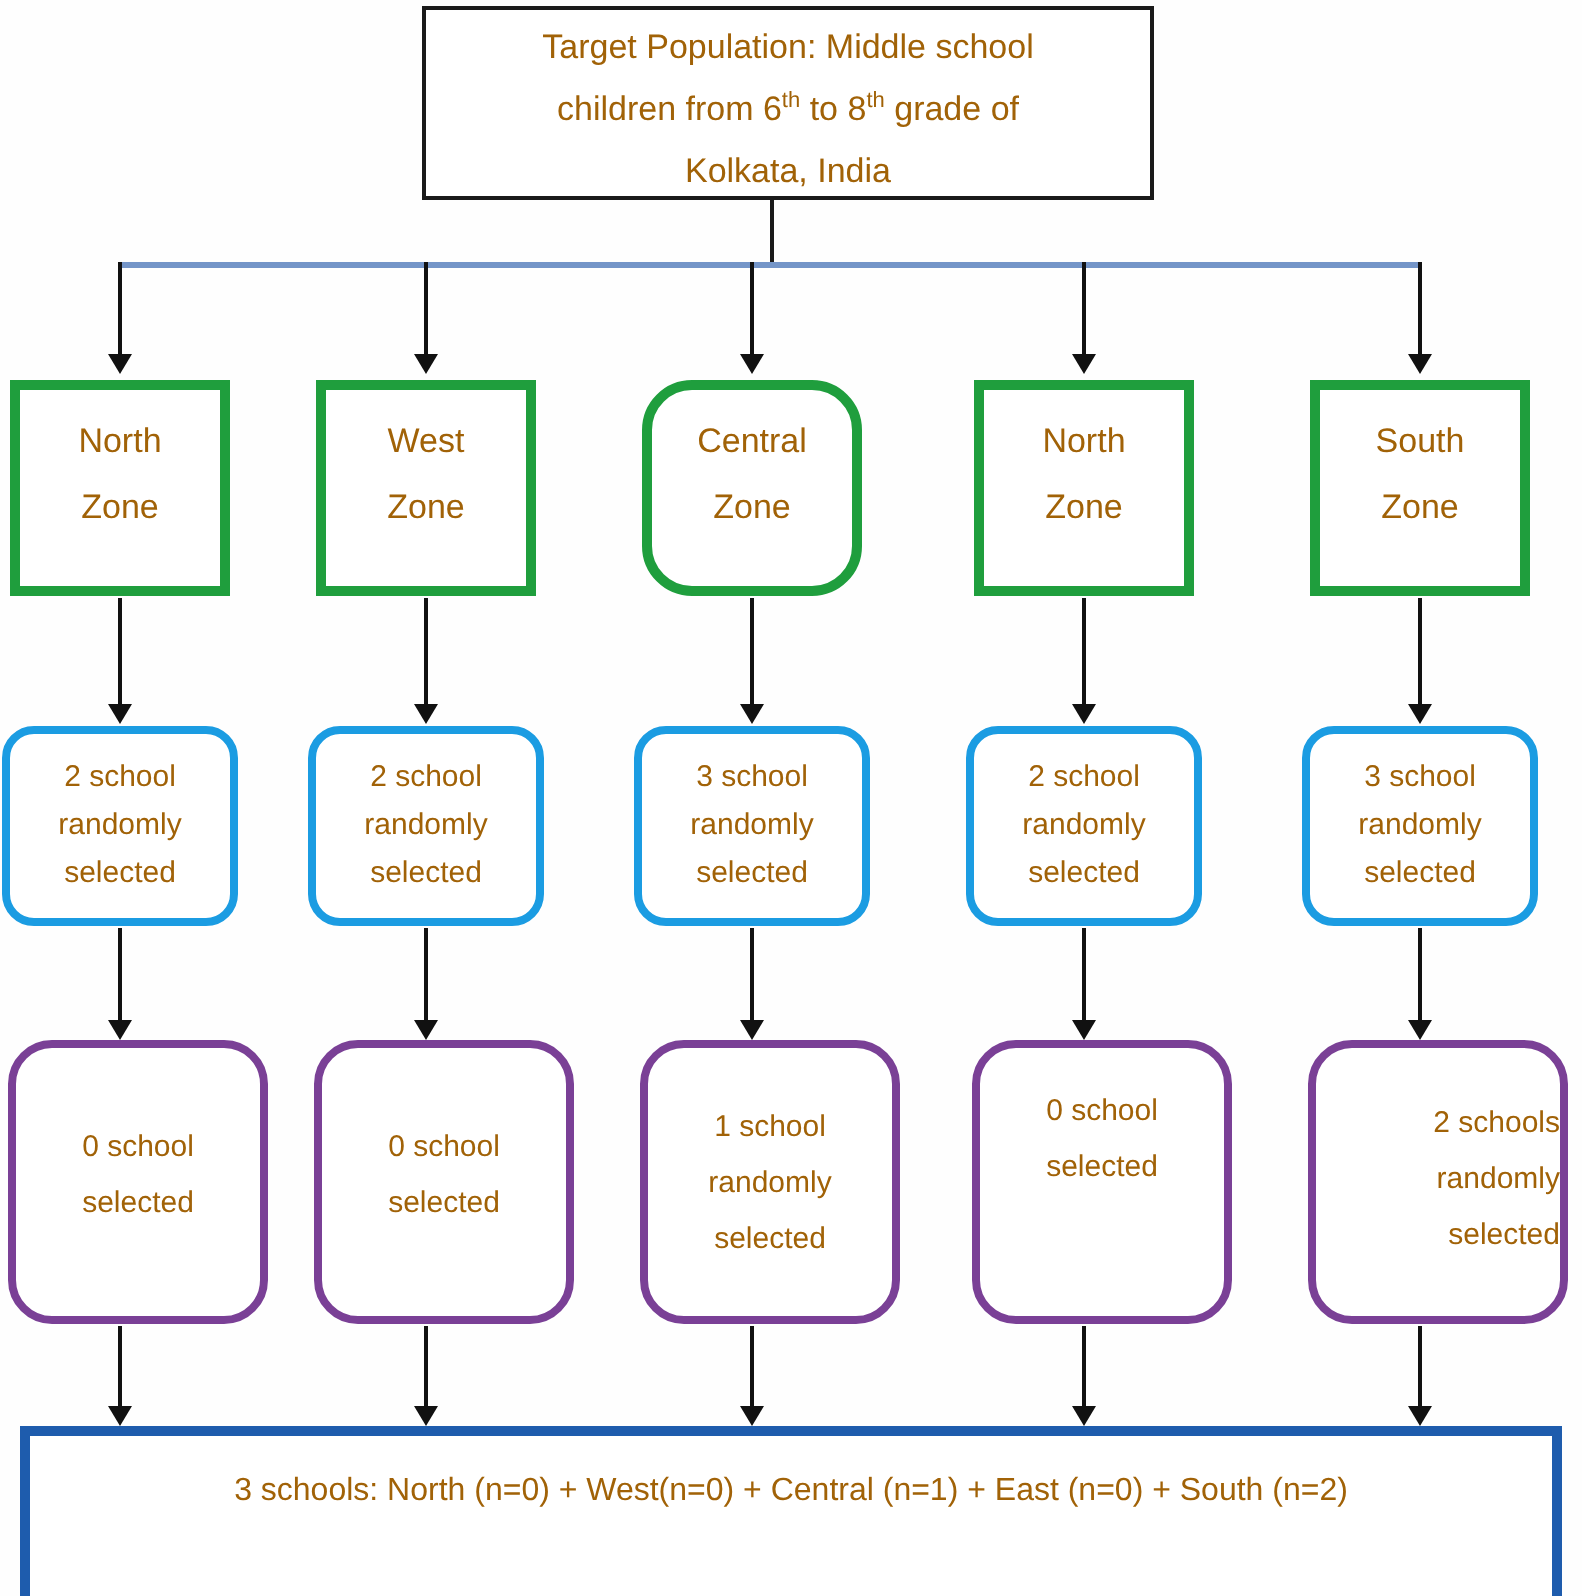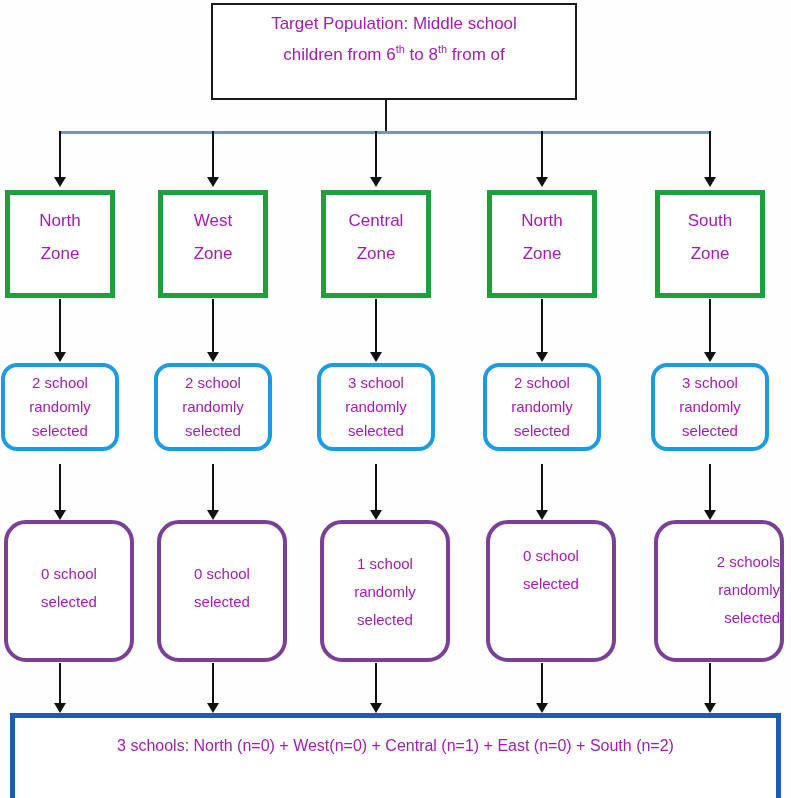--- a/index.html
+++ b/index.html
@@ -1,77 +1,78 @@
 <!DOCTYPE html>
 <html><head>
 <meta charset="utf-8">
 <style>
   html,body{margin:0;padding:0;background:#ffffff;}
   .canvas{
     position:relative;width:791px;height:798px;background:#fefefe;
-    font-family:"Liberation Sans", sans-serif;color:#a21caf;overflow:hidden;
+    font-family:"Liberation Sans", sans-serif;color:#a16207;overflow:hidden;
   }
   .box{position:absolute;background:#ffffff;box-sizing:border-box;text-align:center;}
   
   .top-box{left:211px;top:3px;width:366px;height:97px;border:2px solid #1a1a1a;padding-top:3px;}
   .top-box .tline{line-height:31px;font-size:17px;}
   .top-box sup{font-size:11px;line-height:0;}
   
   .vstub{position:absolute;left:385px;top:100px;width:2px;height:33px;background:#1a1a1a;}
   .hline{position:absolute;left:61px;top:131px;width:650px;height:3px;background:#7495c8;}
   
   .arr{position:absolute;width:2px;background:#111111;}
   .arr::after{
     content:"";position:absolute;top:100%;left:50%;transform:translateX(-50%);
     width:0;height:0;border-left:6px solid transparent;border-right:6px solid transparent;
     border-top:10px solid #111111;
   }
   
   .zone{top:190px;width:110px;height:108px;border:5px solid #1f9e3d;padding-top:9px;}
   .zone .zline{line-height:33px;font-size:17px;}
   
-  .samp{top:363px;width:118px;height:88px;border:4px solid #1b9ce2;border-radius:16px;
+  .samp{top:363px;width:118px;height:100px;border:4px solid #1b9ce2;border-radius:16px;
         display:flex;flex-direction:column;justify-content:center;}
   .samp .sline{line-height:24px;font-size:15px;}
   
   .sel{top:520px;width:130px;height:142px;border:4px solid #7a4096;border-radius:22px;}
   .sel .sline{line-height:28px;font-size:15px;}
   .pt36{padding-top:36px;} .pt26{padding-top:26px;} .pt18{padding-top:18px;} .pt24{padding-top:24px;}
   
   .summary{left:10px;top:713px;width:771px;height:103px;border:5px solid #1e5cad;padding-top:17px;}
   .summary .sumline{font-size:16px;line-height:22px;}
 </style>
 </head>
 <body>
 
 <div class="canvas">
 
   <div class="box top-box">
     <div class="tline">Target Population: Middle school</div>
-    <div class="tline"><span>children from 6</span><sup>th</sup><span> to 8</span><sup>th</sup><span> from of</span></div>
+    <div class="tline"><span>children from 6</span><sup>th</sup><span> to 8</span><sup>th</sup><span> grade of</span></div>
+    <div class="tline">Kolkata, India</div>
   </div>
 
   <div class="vstub"></div>
   <div class="hline"></div>
 
   <div class="arr" style="left:59px;top:131px;height:46px;"></div>
   <div class="arr" style="left:212px;top:131px;height:46px;"></div>
   <div class="arr" style="left:375px;top:131px;height:46px;"></div>
   <div class="arr" style="left:541px;top:131px;height:46px;"></div>
   <div class="arr" style="left:709px;top:131px;height:46px;"></div>
 
   <div class="box zone" style="left:5px;">
     <div class="zline">North</div>
     <div class="zline">Zone</div>
   </div>
   <div class="box zone" style="left:158px;">
     <div class="zline">West</div>
     <div class="zline">Zone</div>
   </div>
-  <div class="box zone" style="left:321px;">
+  <div class="box zone" style="left:321px;border-radius:25px;">
     <div class="zline">Central</div>
     <div class="zline">Zone</div>
   </div>
   <div class="box zone" style="left:487px;">
     <div class="zline">North</div>
     <div class="zline">Zone</div>
   </div>
   <div class="box zone" style="left:655px;">
     <div class="zline">South</div>
     <div class="zline">Zone</div>

